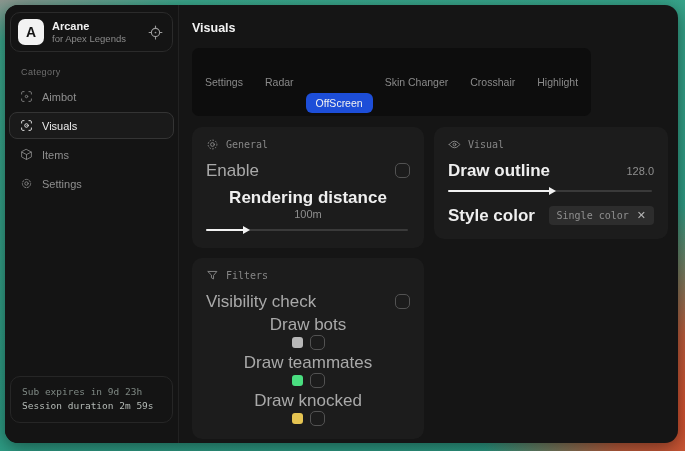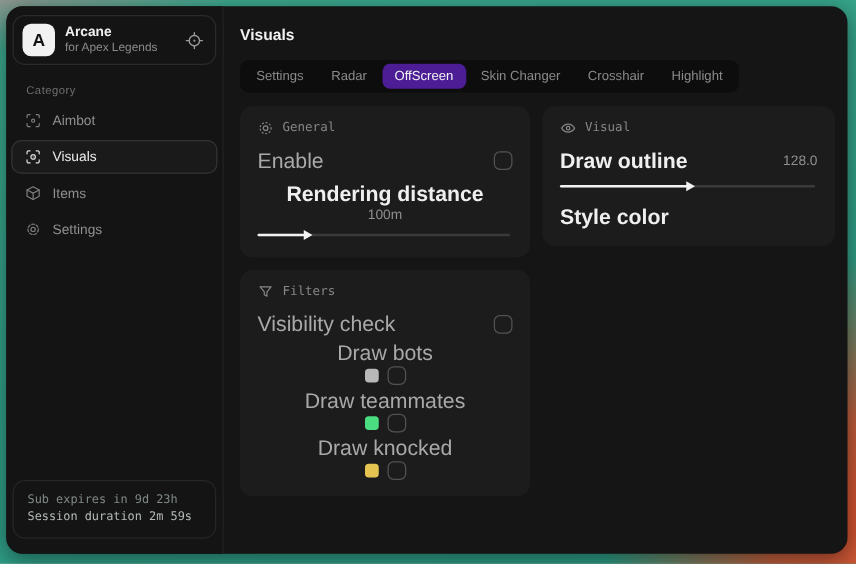--- a/index.html
+++ b/index.html
@@ -22,29 +22,29 @@
   .brand-text { margin-left:8px; flex:1; }
   .brand-title { color:#f0f0f0; font-size:11px; font-weight:bold; line-height:13px; }
   .brand-sub { color:#8b8b8b; font-size:9.5px; line-height:12px; }
   .brand-target { color:#9a9a9a; display:flex; }
   .category { color:#6e6e6e; font-size:9px; letter-spacing:.4px; margin:15px 0 6px 12px; }
   .nav { display:flex; flex-direction:column; gap:2px; }
   .nav-item { display:flex; align-items:center; gap:9px; height:27px; padding:0 10px; border:1px solid transparent; border-radius:8px; color:#8f8f8f; font-size:11px; cursor:default; }
   .nav-item .icon { display:flex; color:#7c7c7c; }
   .nav-item.selected { border-color:#343434; background:#1a1a1a; color:#ececec; }
   .nav-item.selected .icon { color:#e0e0e0; }
-  .side-footer { position:absolute; left:5px; right:5px; bottom:12px; border:1px solid #262626; border-radius:10px; padding:8px 11px 9px 11px; }
+  .side-footer { position:absolute; left:5px; right:5px; bottom:20px; border:1px solid #262626; border-radius:10px; padding:8px 11px 9px 11px; }
   .sf-line1 { font-family:"DejaVu Sans Mono", monospace; color:#7f8984; font-size:9.5px; line-height:14px; }
   .sf-line2 { font-family:"DejaVu Sans Mono", monospace; color:#b4bab6; font-size:9.5px; line-height:14px; }
   
   .main { flex:1; padding:16px 16px 0 13px; }
   .page-title { color:#f2f2f2; font-size:12.5px; font-weight:bold; margin-bottom:13px; }
   .tabbar { display:inline-flex; align-items:center; background:#0d0d0d; border-radius:7px; padding:3px; gap:2px; }
   .tab { color:#8a8a8a; font-size:10.5px; padding:4px 10px; border-radius:6px; white-space:nowrap; cursor:default; }
-  .tab.active { background:#4c1d95; color:#f2f2f2; }
+  .tab.active { background:#1d4ed8; color:#f2f2f2;margin-top:42px; }
   .content { display:grid; grid-template-columns:232px 234px; gap:10px; align-items:start; margin-top:11px; }
   .col { display:flex; flex-direction:column; gap:10px; }
   .panel { background:#1c1c1c; border-radius:10px; padding:11px 14px 13px 14px; }
   .panel-head { display:flex; align-items:center; gap:7px; color:#868686; font-family:"DejaVu Sans Mono", monospace; font-size:10px; margin-bottom:9px; }
   .panel-head .icon { display:flex; color:#868686; }
   .row { display:flex; align-items:center; justify-content:space-between; min-height:21px; }
   .row + .row { margin-top:3px;flex-direction:column; }
   .lbl { color:#a9a9a9; font-size:17px; }
   .lbl.strong { color:#efefef; font-weight:bold; }
   .val { color:#8f8f8f; font-size:11px; }
@@ -227,19 +227,23 @@
             <span class="lbl strong">Draw outline</span>
             <span class="val">128.0</span>
           </div>
           <div class="slider">
             <div class="track"></div>
             <div class="fill" style="width: 51%;"></div>
             <div class="thumb" style="left: calc(51% - 4px);"></div>
           </div>
           <div class="row" style="margin-top:9px">
             <span class="lbl strong">Style color</span>
+            <span class="pill">
+              <span class="pill-text">Single color</span>
+              <span class="pill-x">✕</span>
+            </span>
           </div>
         </div>
 
       </div>
     </div>
   </div>
 </div>
 
 </body></html>

